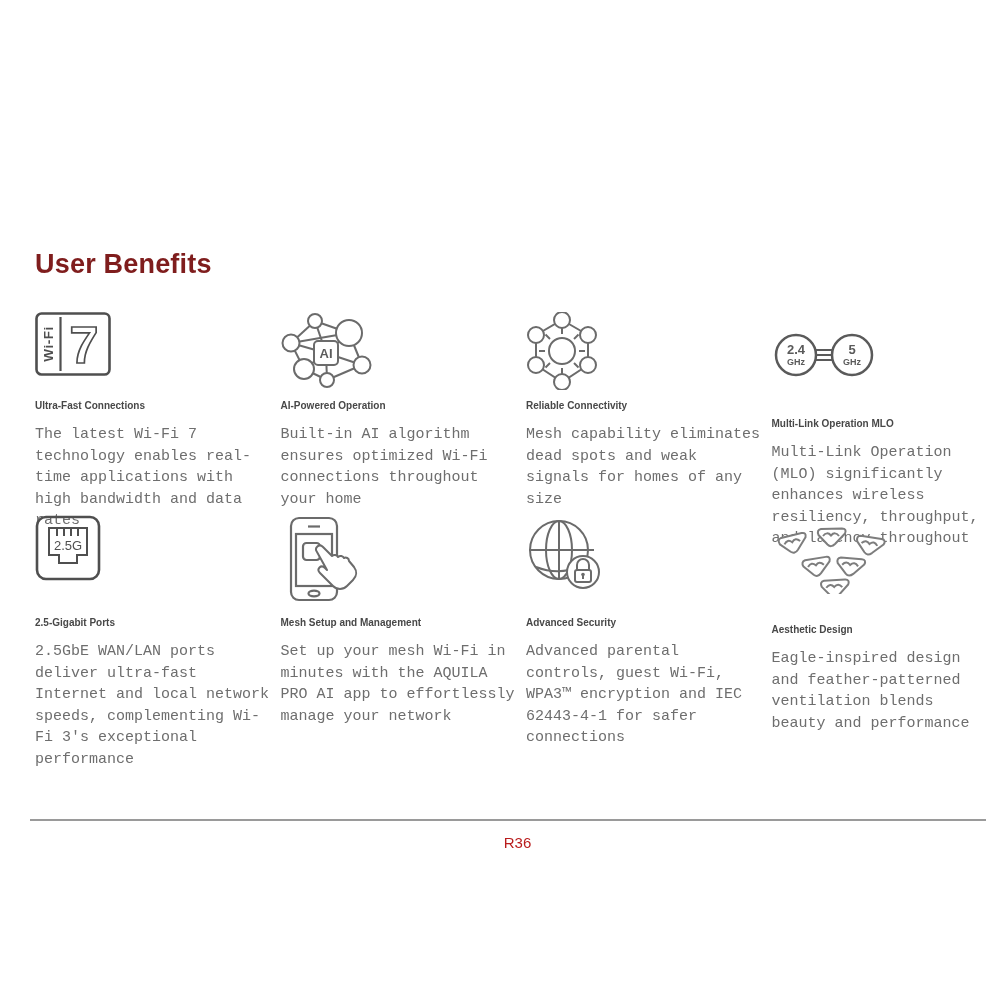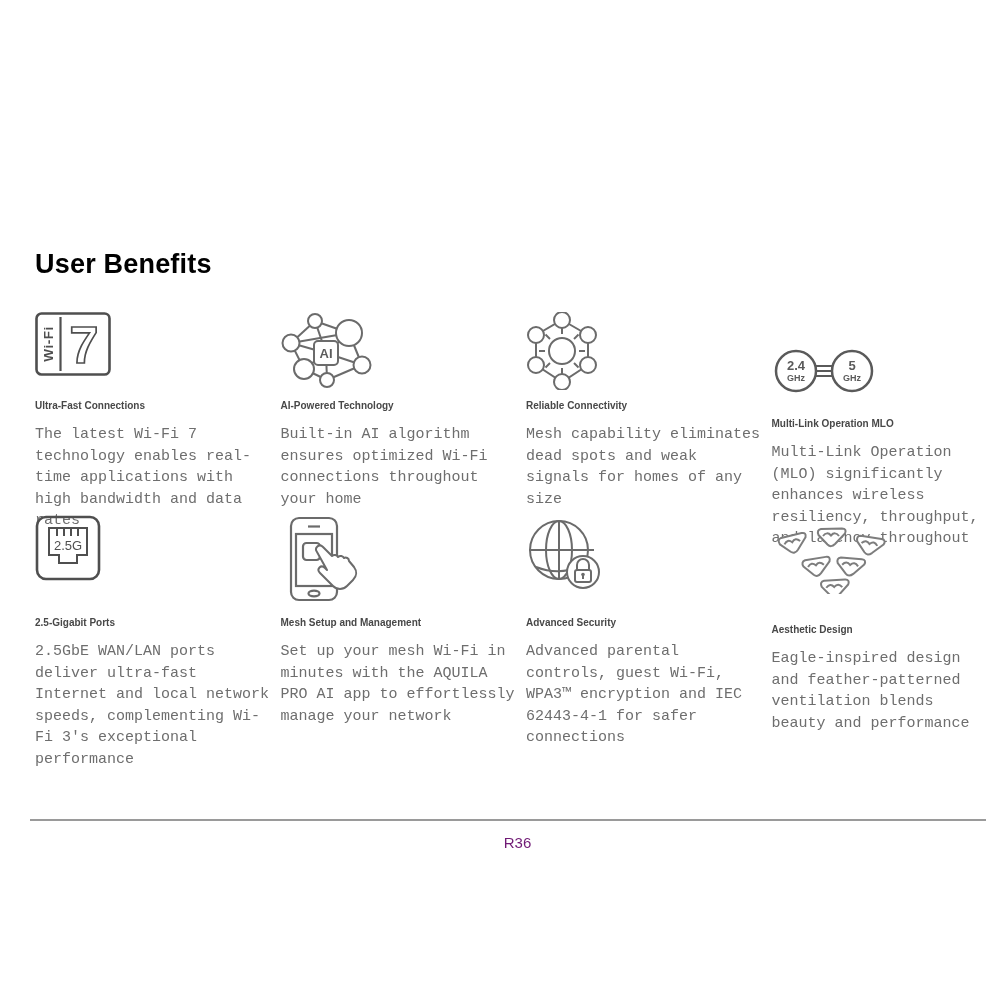--- a/index.html
+++ b/index.html
@@ -1,28 +1,28 @@
 <!DOCTYPE html>
 <html><head>
 <meta charset="utf-8">
 <style>
   html,body{margin:0;padding:0;background:#ffffff;}
   body{width:1000px;height:1000px;font-family:"Liberation Sans",sans-serif;overflow:hidden;}
   .page{padding:247px 0 0 35px;}
-  .page-title{margin:0;font-size:27px;line-height:34px;font-weight:bold;color:#000000;letter-spacing:.2px;}
+  .page-title{margin:0;font-size:27px;line-height:34px;font-weight:bold;color:#7f1d1d;letter-spacing:.2px;}
   .grid{display:grid;grid-template-columns:245.5px 245.5px 245.5px 229px;grid-template-rows:200px auto;margin-top:31px;}
   .benefit{padding-right:8px;}
   .icon-box{height:85px;display:flex;align-items:flex-start;}
   .row2 .icon-box{height:99px;padding-top:3px;}
-  .icon-box.center-lower{align-items:flex-end;padding-bottom:18px;}
+  .icon-box.center-lower{align-items:center;padding-bottom:18px;}
   .icon-box.feathers{padding-top:10px;}
   .benefit-title{margin:0 0 9px 0;font-size:10px;line-height:18px;font-weight:bold;color:#484848;}
   .benefit-desc{margin:0;font-size:15px;line-height:21.5px;color:#6e6e6e;max-width:236px;font-family:Liberation Mono, monospace;}
   .footer{margin:49px 14px 0 -5px;border-top:2px solid #9a9a9a;}
-  .page-number{margin-top:13px;text-align:center;font-size:15px;color:#701a75;}
+  .page-number{margin-top:13px;text-align:center;font-size:15px;color:#b91c1c;}
   svg{display:block;}
   svg text{font-family:"Liberation Sans",sans-serif;}
 </style>
 </head>
 <body>
 
 <div class="page">
 
   <h1 class="page-title">User Benefits</h1>
 
@@ -64,21 +64,21 @@
             <circle cx="68" cy="21" r="13"></circle>
             <circle cx="10" cy="31" r="8.5"></circle>
             <circle cx="23" cy="57" r="10"></circle>
             <circle cx="46" cy="68" r="7"></circle>
             <circle cx="81" cy="53" r="8.5"></circle>
             <rect x="33" y="29" width="24" height="24" rx="4"></rect>
           </g>
           <text x="45" y="46" text-anchor="middle" font-size="13" font-weight="bold" fill="#5c5c5c">AI</text>
         </svg>
       </div>
-      <h3 class="benefit-title">AI-Powered Technology</h3>
+      <h3 class="benefit-title">AI-Powered Operation</h3>
       <p class="benefit-desc">Built-in AI algorithm ensures optimized Wi-Fi connections throughout your home</p>
     </div>
 
     <div class="benefit row1">
       <div class="icon-box">
         <svg width="72" height="78" viewBox="0 0 72 78">
           <g stroke="#6b6b6b" stroke-width="2" fill="none">
             <polygon points="36,8 62,23 62,53 36,70 10,53 10,23"></polygon>
             <g>
               <line x1="53" y1="39" x2="59" y2="39"></line>

